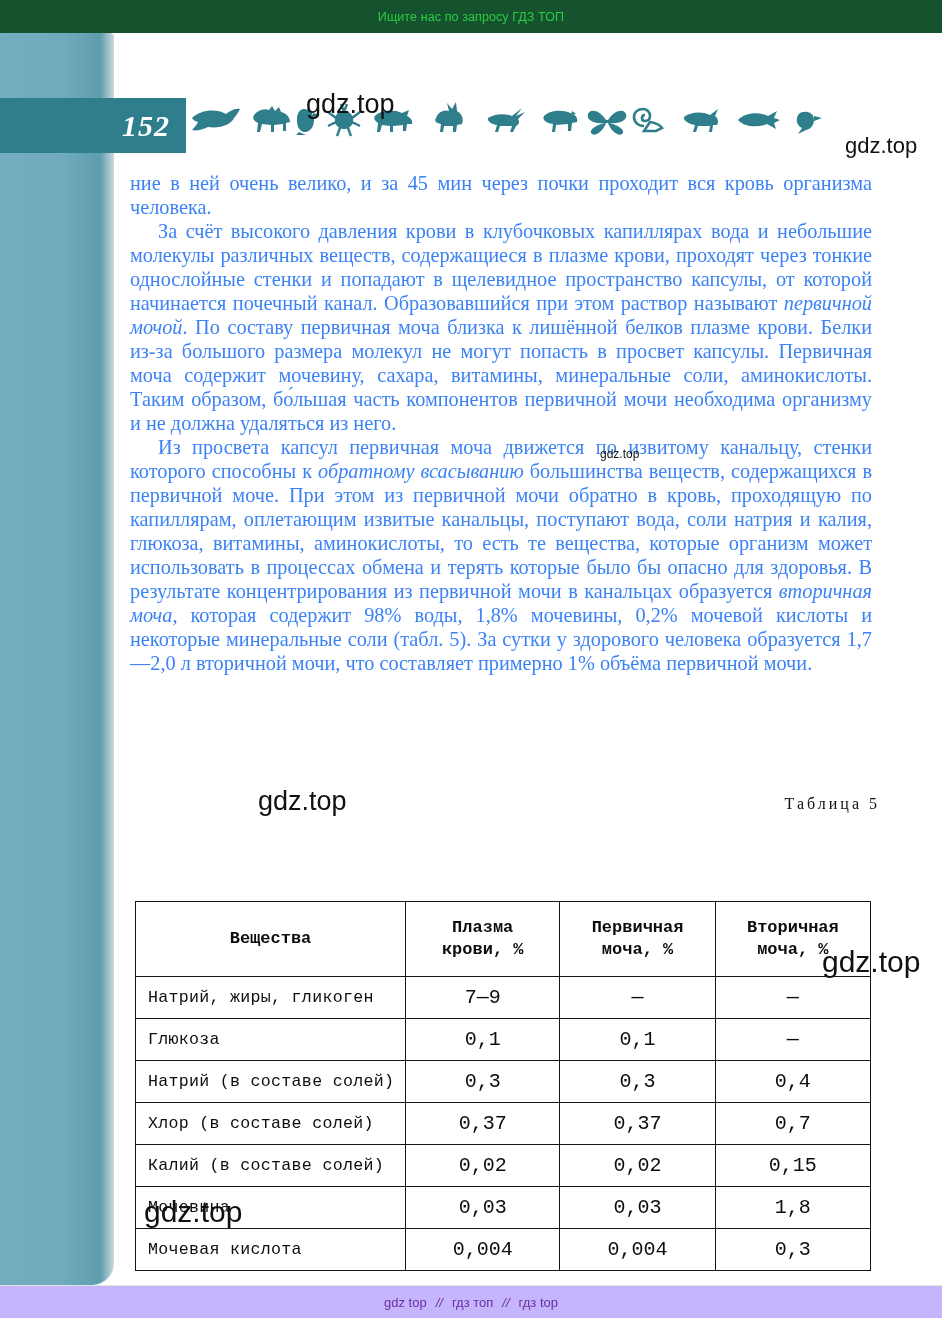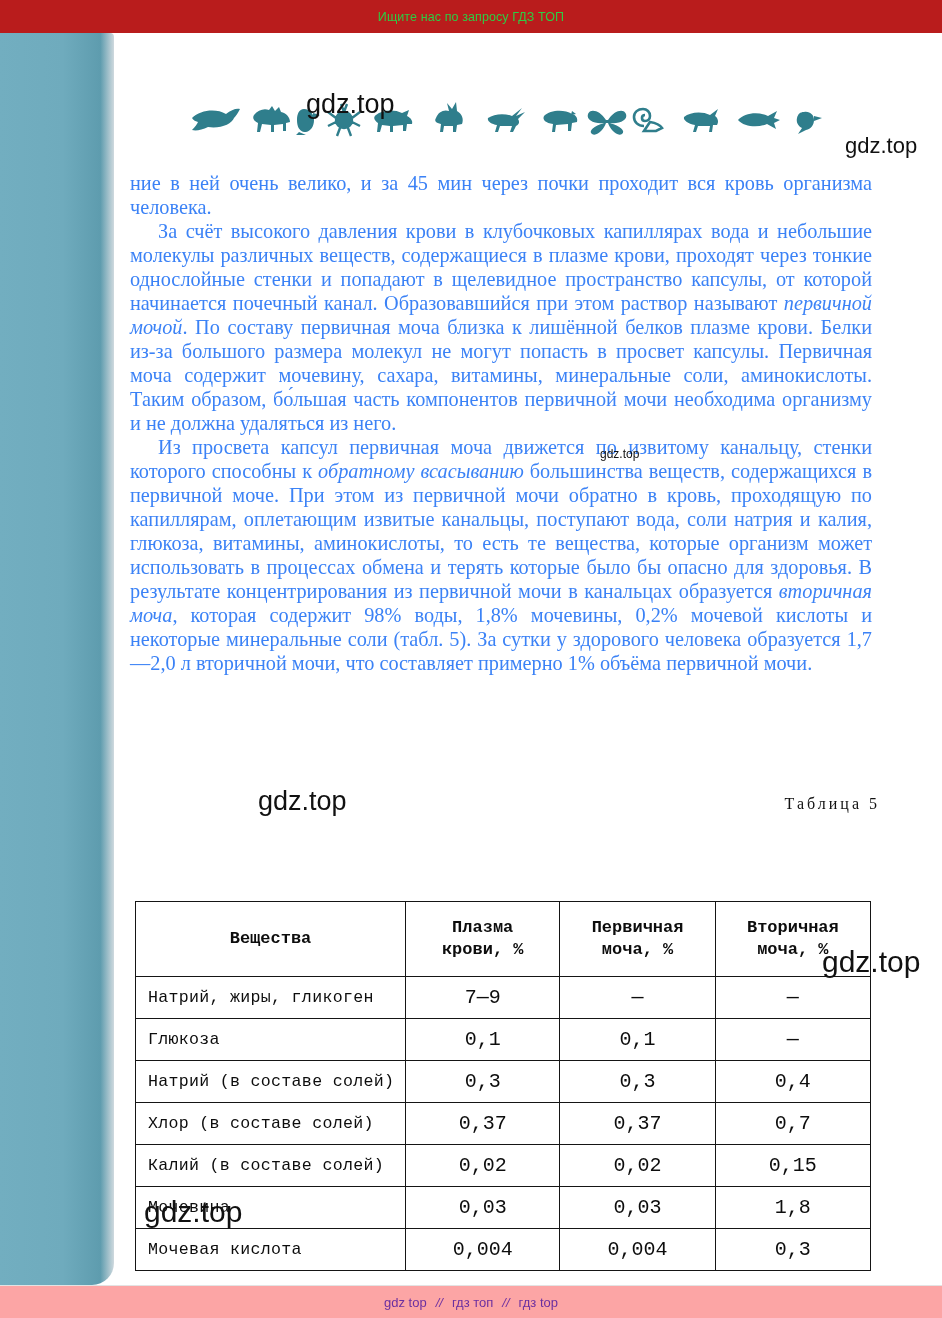--- a/index.html
+++ b/index.html
@@ -14,21 +14,21 @@
     position: relative;
     overflow: hidden;
   }
 
   
   .promo-banner {
     position: absolute;
     left: 0; top: 0;
     width: 942px;
     height: 33px;
-    background: #b91c1c;
+    background: #14532d;
     display: flex;
     align-items: center;
     justify-content: center;
   }
   .promo-banner-text {
     color: #2ecc44;
     font-family: "Liberation Sans", sans-serif;
     font-size: 12.5px;
     letter-spacing: 0.1px;
   }
@@ -195,21 +195,21 @@
     text-align: center;
     font-size: 20px;
   }
 
   
   .footer-strip {
     position: absolute;
     left: 0; top: 1285px;
     width: 942px;
     height: 33px;
-    background: #fca5a5;
+    background: #c4b5fd;
     border-top: 1px solid #e3e3e3;
     display: flex;
     align-items: center;
     justify-content: center;
   }
   .footer-links {
     display: flex;
     align-items: center;
     gap: 9px;
     font-family: "Liberation Sans", sans-serif;
@@ -222,20 +222,23 @@
 <body>
 
 <div class="promo-banner">
   <span class="promo-banner-text">Ищите нас по запросу ГДЗ ТОП</span>
 </div>
 
 <div class="page-sheet">
 
   <div class="left-bar"></div>
 
+  <div class="page-number-chip">
+    <span class="page-number-text">152</span>
+  </div>
 
   <div class="animal-frieze">
     <svg width="656" height="42" viewBox="0 0 656 42" xmlns="http://www.w3.org/2000/svg" aria-hidden="true">
       <g fill="#2f7e8c">
 
         <path d="M6 20 C14 12, 30 10, 40 16 C45 12, 50 10, 54 11 C52 15, 50 18, 48 20 C46 26, 34 31, 22 29 C16 32, 10 33, 6 32 C9 29, 11 26, 12 24 C9 23, 7 22, 6 20 Z"></path>
 
         <path d="M68 17 C72 12, 78 10, 83 12 L86 8 L89 13 L93 9 L95 14 C100 15, 104 19, 104 24 L100 25 L100 33 L97 33 L97 26 L88 27 L88 34 L85 34 L85 27 L76 26 L74 34 L71 34 L72 25 C68 23, 66 20, 68 17 Z"></path>
 
         <path d="M118 11 C124 11, 128 16, 128 22 C128 28, 125 33, 120 34 L118 34 C113 33, 111 28, 111 22 C111 16, 113 11, 118 11 Z M127 15 L134 17 L127 20 Z M113 34 L110 37 L120 37 Z"></path>

